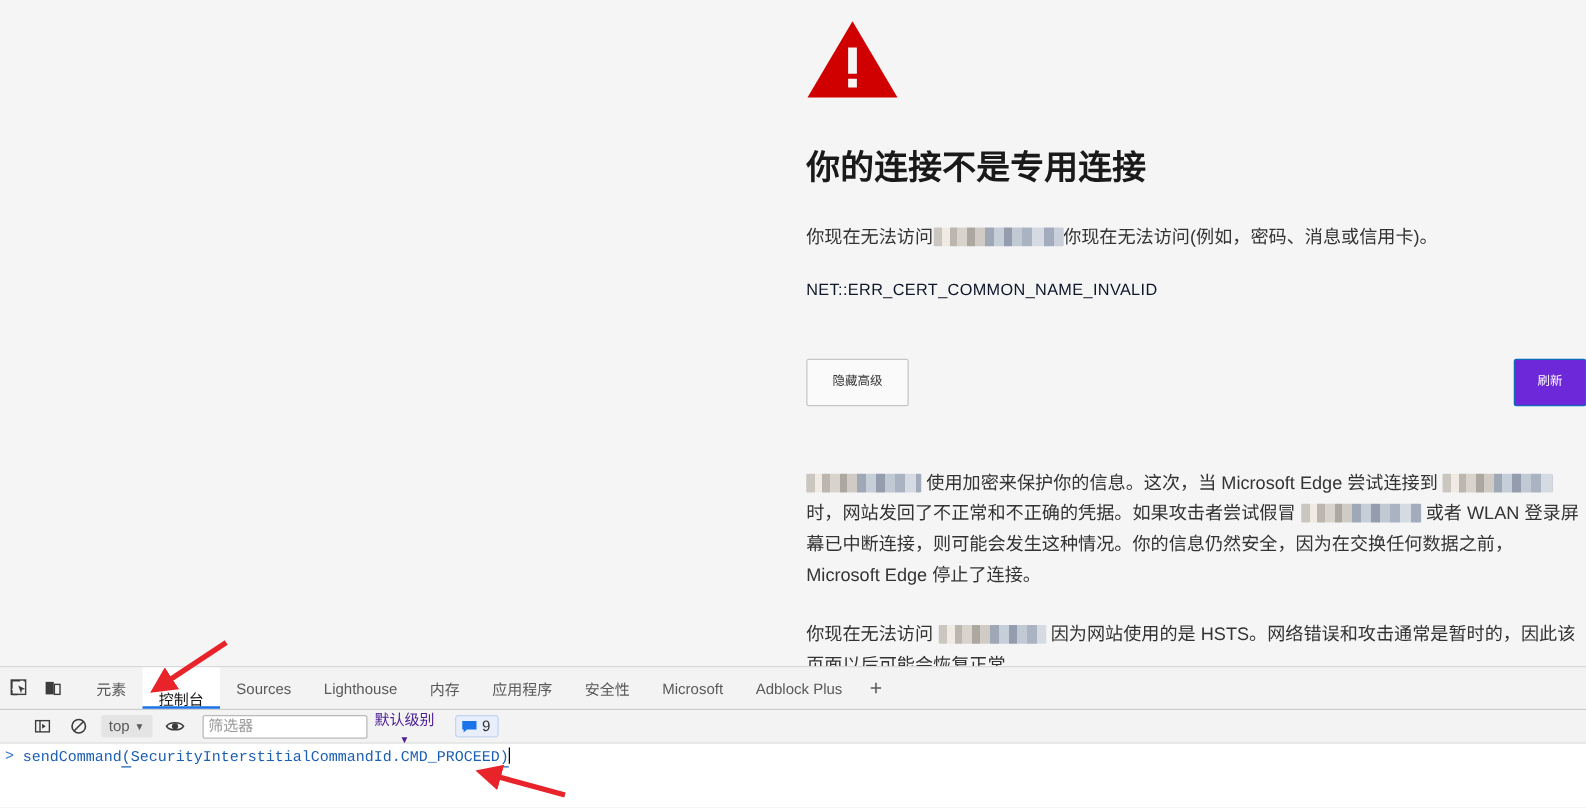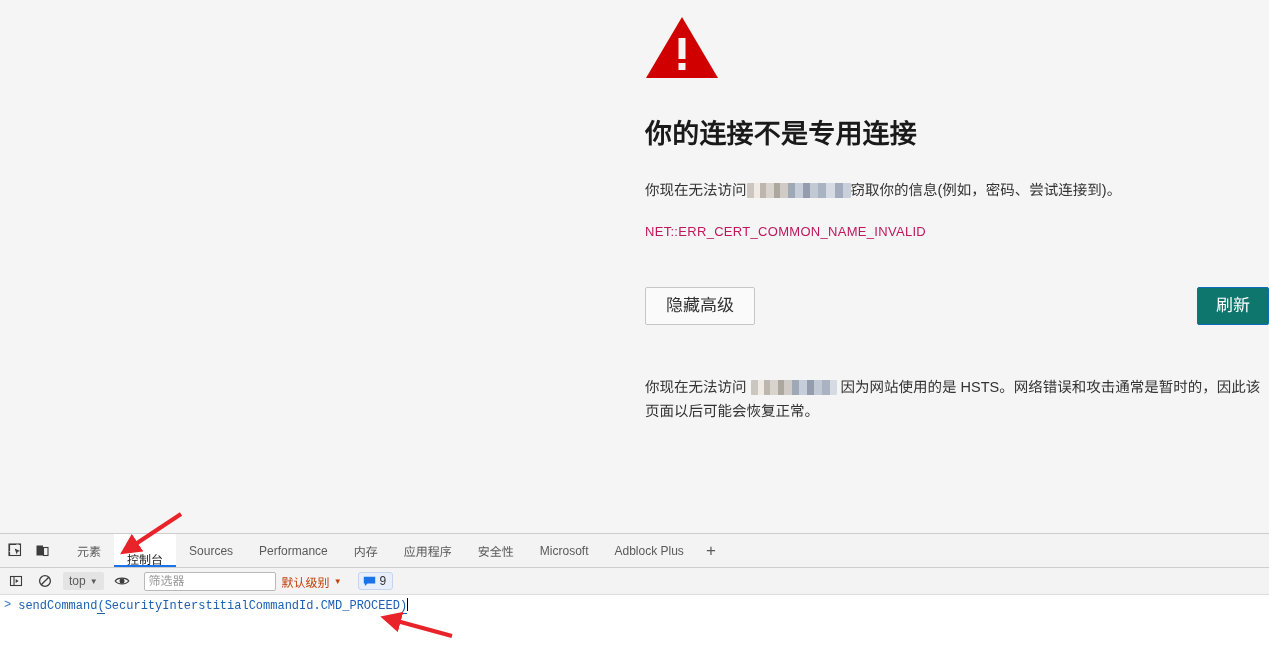--- a/index.html
+++ b/index.html
@@ -55,21 +55,21 @@
 
   p.lead {
     font-size: 14.5px;
     color: #333;
     margin: 0 0 22px 0;
     line-height: 1.5;
   }
 
   .errcode {
     font-size: 13px;
-    color: #be185d;
+    color: #0f172a;
     margin: 0 0 48px 0;
     letter-spacing: 0.3px;
   }
 
   
   .redact {
     display: inline-block;
     vertical-align: -3px;
     height: 15px;
     border-radius: 1px;
@@ -92,40 +92,40 @@
   .redact.r5 { width: 86px; }
 
   
   .btn-row {
     position: relative;
     height: 38px;
     margin-bottom: 50px;
   }
   button.btn {
     font-family: "Liberation Sans", "DejaVu Sans", sans-serif;
-    font-size: 17px;
+    font-size: 10px;
     cursor: pointer;
     line-height: 1;
   }
   .btn-secondary {
     position: absolute;
     left: 0; top: 0;
     height: 38px;
     padding: 0 20px;
     background: #fafafa;
     border: 1px solid #c6c6c6;
     color: #333;
     border-radius: 2px;
   }
   .btn-primary {
     position: absolute;
     right: 0; top: 0;
     height: 38px;
     padding: 0 18px;
-    background: #0f766e;
+    background: #6d28d9;
     border: 1px solid #0f6cbd;
     color: #ffffff;
     border-radius: 2px;
   }
 
   
   .advanced p {
     font-size: 14.5px;
     color: #333;
     line-height: 1.72;
@@ -195,21 +195,21 @@
     padding: 0 9px;
   }
 
   
   .dt-console-bar {
     height: 26px;
     display: flex;
     align-items: center;
     background: #f3f3f3;
     border-bottom: 1px solid #dcdcdc;
-    padding-left: 2px;
+    padding-left: 20px;
     gap: 2px;
   }
 
   .ctx-select {
     display: flex;
     align-items: center;
     gap: 4px;
     background: #e4e4e4;
     border-radius: 2px;
     padding: 2px 6px;
@@ -234,23 +234,24 @@
     outline: none;
     box-sizing: content-box;
   }
   .filter-input::placeholder { color: #9b9b9b; }
 
   .level-select {
     display: flex;
     align-items: center;
     gap: 4px;
     font-size: 12px;
-    color: #c2410c;
+    color: #4c1d95;
     cursor: pointer;
     padding: 2px 4px;
+    flex-direction: column;
   }
 
   .msg-badge {
     display: flex;
     align-items: center;
     gap: 4px;
     background: #e8eefb;
     border: 1px solid #c6d4f0;
     border-radius: 3px;
     padding: 1px 6px 1px 4px;
@@ -308,31 +309,39 @@
 
     <svg class="warn-icon" viewBox="0 0 74 66">
       <polygon points="37,3 73,64 1,64" fill="#d10000"></polygon>
       <rect x="33.5" y="24" width="7" height="21" fill="#f5f5f5"></rect>
       <rect x="33.5" y="49" width="7" height="7" fill="#f5f5f5"></rect>
     </svg>
 
     <h1 class="title">你的连接不是专用连接</h1>
 
     <p class="lead">
-      <span>你现在无法访问</span><span class="redact r1"></span><span>窃取你的信息(例如，密码、尝试连接到)。</span>
+      <span>你现在无法访问</span><span class="redact r1"></span><span>你现在无法访问(例如，密码、消息或信用卡)。</span>
     </p>
 
     <p class="errcode">NET::ERR_CERT_COMMON_NAME_INVALID</p>
 
     <div class="btn-row">
       <button class="btn btn-secondary">隐藏高级</button>
       <button class="btn btn-primary">刷新</button>
     </div>
 
     <div class="advanced">
+      <p>
+        <span class="redact r2"></span>
+        <span>使用加密来保护你的信息。这次，当 Microsoft Edge 尝试连接到</span>
+        <span class="redact r3"></span>
+        <span>时，网站发回了不正常和不正确的凭据。如果攻击者尝试假冒</span>
+        <span class="redact r4"></span>
+        <span>或者 WLAN 登录屏幕已中断连接，则可能会发生这种情况。你的信息仍然安全，因为在交换任何数据之前，Microsoft Edge 停止了连接。</span>
+      </p>
       <p>
         <span>你现在无法访问</span>
         <span class="redact r5"></span>
         <span>因为网站使用的是 HSTS。网络错误和攻击通常是暂时的，因此该页面以后可能会恢复正常。</span>
       </p>
     </div>
 
   </div>
 </div>
 
@@ -357,21 +366,21 @@
     <div class="dt-tab">
         <span>元素</span>
       </div>
     <div class="dt-tab active">
         <span>控制台</span>
       </div>
     <div class="dt-tab">
         <span>Sources</span>
       </div>
     <div class="dt-tab">
-        <span>Performance</span>
+        <span>Lighthouse</span>
       </div>
     <div class="dt-tab">
         <span>内存</span>
       </div>
     <div class="dt-tab">
         <span>应用程序</span>
       </div>
     <div class="dt-tab">
         <span>安全性</span>
       </div>

